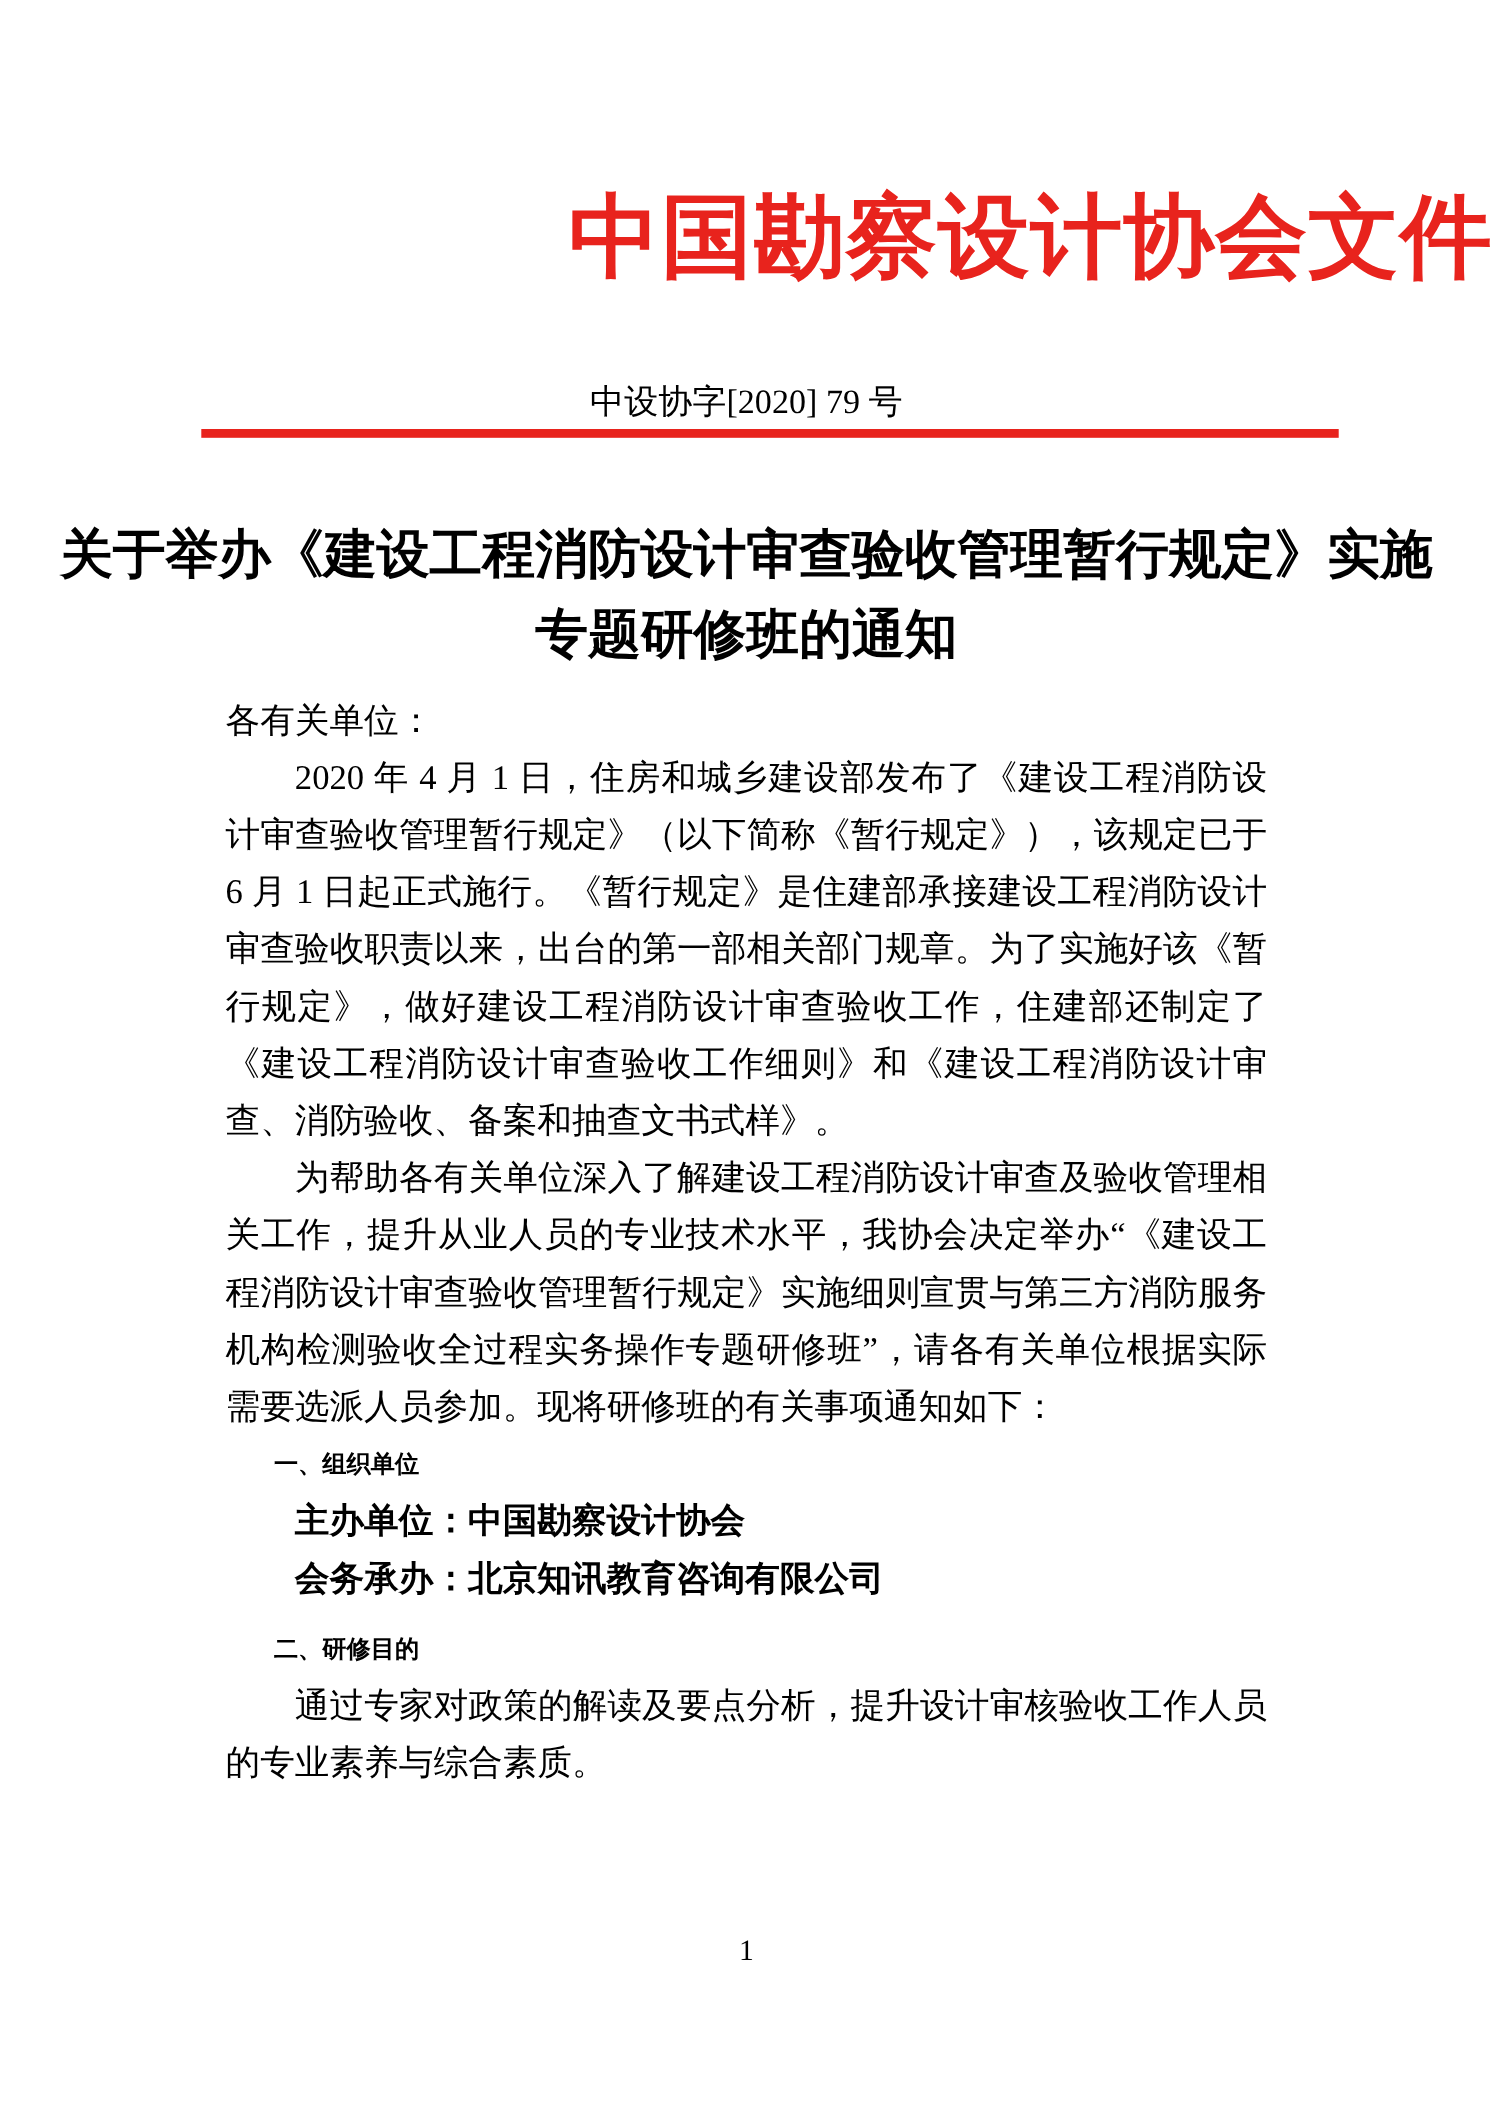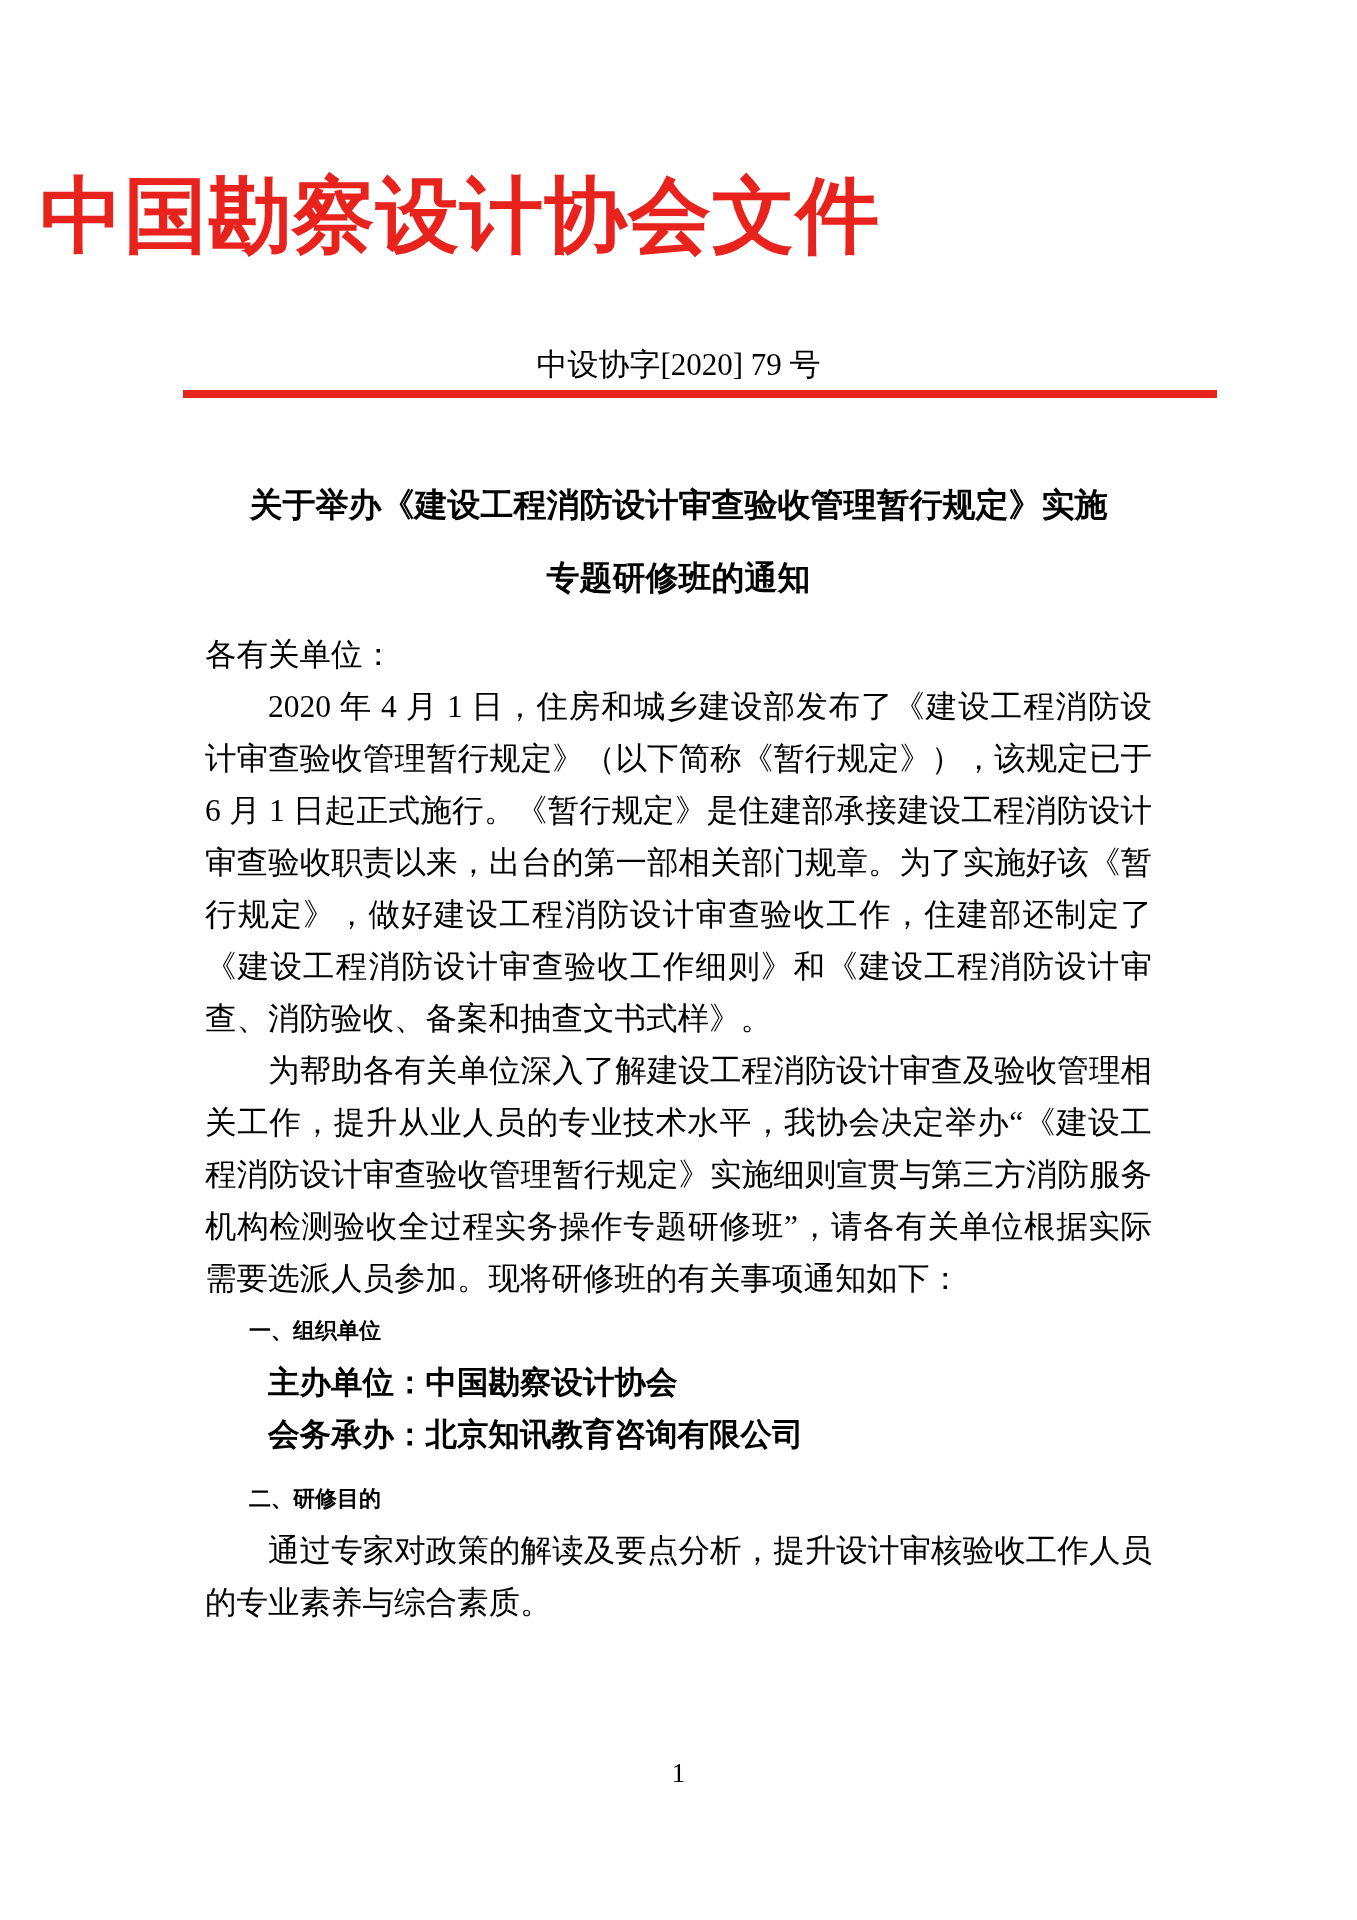--- a/index.html
+++ b/index.html
@@ -10,21 +10,21 @@
     width: 1357px;
     height: 1920px;
     margin: 0;
     background: var(--paper);
     color: var(--ink);
     font-family: "Liberation Serif", serif;
     overflow: hidden;
   }
   .org-title {
     margin: 172px 0 0 0;
-    text-align: left;
+    text-align: right;
     font-family: "Liberation Sans", sans-serif;
     font-weight: bold;
     font-size: 83px;
     line-height: 88px;
     letter-spacing: 1px;
     color: var(--accent);
     white-space: nowrap;
     padding-left: 40px;
   }
   .doc-number {
@@ -39,21 +39,21 @@
     margin: 6px 0 0 183px;
     width: 1034px;
     height: 8px;
     background: var(--accent);
   }
   .notice-title {
     margin-top: 70px;
     text-align: center;
     font-family: "Liberation Sans", sans-serif;
     font-weight: bold;
-    font-size: 33px;
+    font-size: 48px;
     line-height: 73px;
     color: var(--ink);
   }
   .body-col {
     margin: 15px 0 0 205px;
     width: 947px;
     font-size: 31.5px;
     line-height: 52px;
     text-align: justify;
     text-justify: inter-character;

